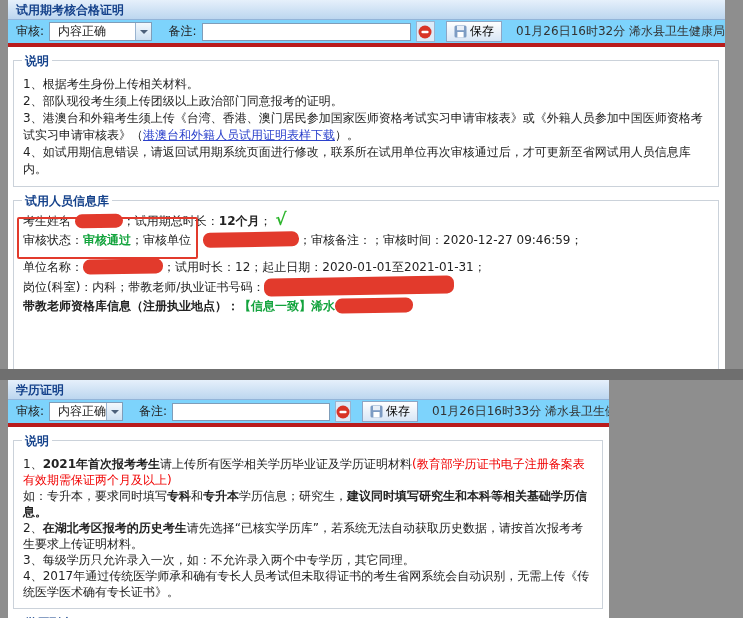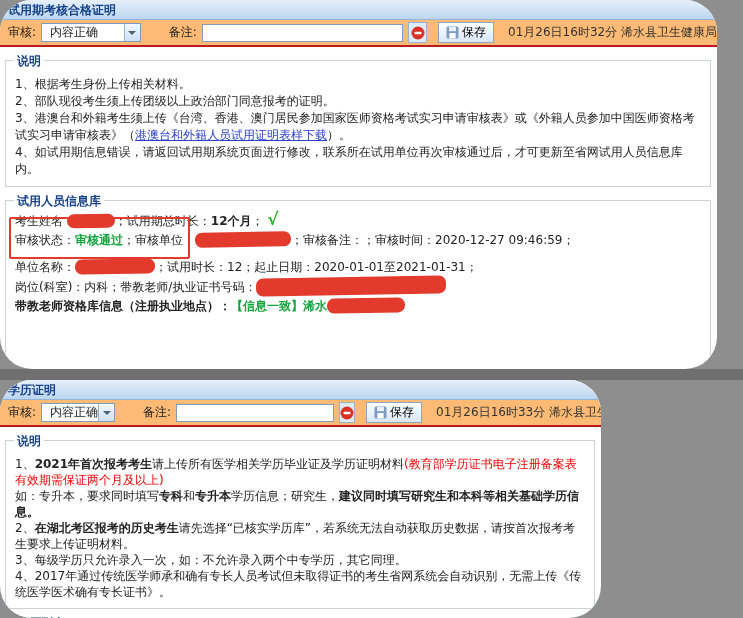--- a/index.html
+++ b/index.html
@@ -4,47 +4,47 @@
 <style>
   * { box-sizing: border-box; }
   html,body { margin:0; padding:0; }
   body {
     width:743px; height:618px; overflow:hidden; position:relative;
     background:#8e8e8e;
     font-family:"DejaVu Sans", sans-serif;
     font-size:12px; color:#222;
   }
   .divider { position:absolute; top:369px; left:0; width:743px; height:11px; background:#6f6f6f; }
-  .panel { position:absolute; left:0; background:#fff; overflow:hidden;border-radius:32px; }
+  .panel { position:absolute; left:8px; background:#fff; overflow:hidden; }
   .panel-top { top:0; width:717px; height:369px; }
   .panel-bottom { top:380px; width:601px; height:238px; }
   .panel-header {
     height:20px; line-height:20px; padding-left:8px;
     font-weight:bold; color:#15428b;
     background:linear-gradient(#e6f0fb,#bcd6ef);
     border-bottom:1px solid #94b4d8;
   }
   .toolbar {
     display:flex; align-items:center; height:27px;
-    background:#fdba74; border-bottom:2px solid #b91c1c; padding-left:8px;
+    background:#7dd3fc; border-bottom:4px solid #b91c1c; padding-left:8px;
     white-space:nowrap;
   }
   .lbl { margin-right:5px; }
   .combo {
     display:flex; width:124px; height:19px; border:1px solid #7f9db9;
     background:#fff; align-items:center; cursor:default;
   }
   .combo-text { flex:1; padding-left:8px; overflow:hidden; }
   .combo-arrow {
     width:16px; height:17px; border-left:1px solid #9ab4d0;
     background:linear-gradient(#f4f9fd,#cde0f2);
     display:flex; align-items:center; justify-content:center;
   }
   .tri { width:0; height:0; border-left:4px solid transparent; border-right:4px solid transparent; border-top:4px solid #4c607a; }
-  .note-lbl { margin:0 5px 0 28px; }
+  .note-lbl { margin:0 5px 0 16px; }
   .note-input { width:250px; height:18px; border:1px solid #7f9db9; margin-right:5px; font:inherit; padding:0 3px; }
   .icon-btn {
     width:23px; height:21px; border:1px solid #9ab4d0; background:#ddebf8;
     padding:0; display:flex; align-items:center; justify-content:center; margin-right:11px; cursor:pointer;
   }
   .save-btn {
     height:21px; border:1px solid #8da6c5;
     background:linear-gradient(#fefefe,#d8e6f6);
     display:flex; align-items:center; gap:3px; padding:0 7px;
     font:inherit; margin-right:14px; cursor:pointer;justify-content:center;

